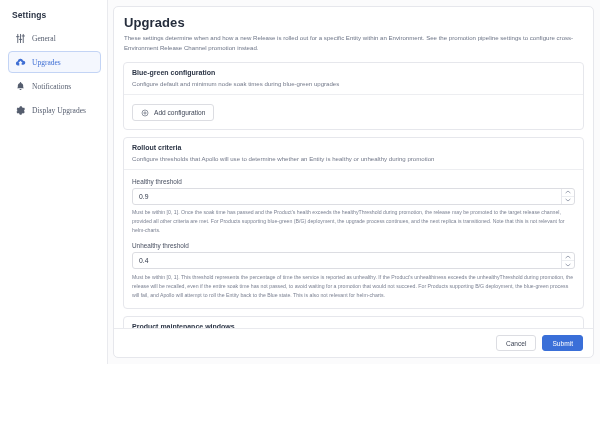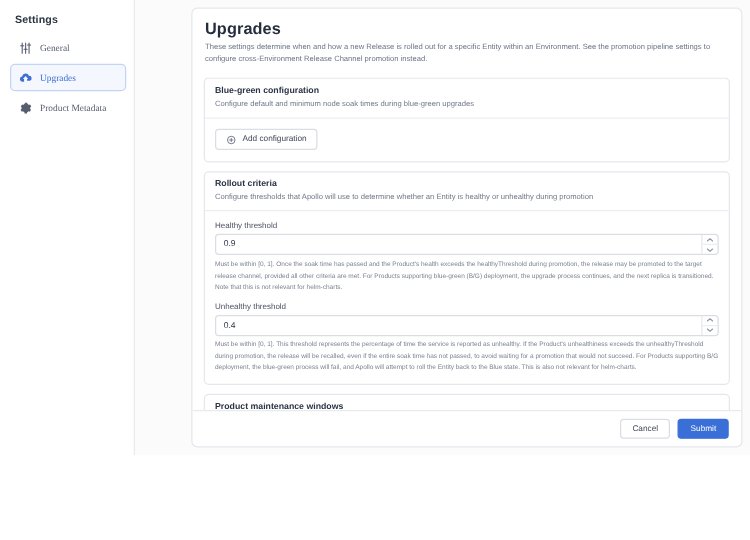--- a/index.html
+++ b/index.html
@@ -3,21 +3,21 @@
 <meta charset="utf-8">
 <style>
   * { box-sizing: border-box; margin: 0; padding: 0; }
   html, body {
     width: 600px; height: 432px;
     font-family: "Liberation Sans", sans-serif;
     background: #ffffff;
     color: #3b4354;
     overflow: hidden;
   }
-  .app { display: flex; width: 600px; height: 364px; background:#fbfbfc;gap:40px; }
+  .app { display: flex; width: 600px; height: 364px; background:#fbfbfc; }
 
   
   .sidebar {
     width: 108px; flex: 0 0 108px;
     background: #ffffff;
     padding: 8px 6px 0 8px;
     border-right: 1px solid #e9eaee;
   }
   .sidebar-title {
     font-size: 8.5px; font-weight: bold; color: #2b3445;
@@ -121,29 +121,38 @@
 
     <div class="side-item active">
       <span class="side-ico">
         <svg width="11" height="11" viewBox="0 0 16 16" fill="#3f6fd4">
           <path d="M4.2 12.2a3 3 0 0 1-.3-5.97A4.1 4.1 0 0 1 11.8 5.3a2.9 2.9 0 0 1 .5 5.8l-2.6.02V8.9h1.3L8 5.6 4.9 8.9h1.3v3.3z"></path>
         </svg>
       </span>
       <span>Upgrades</span>
     </div>
 
+    <div class="side-item">
+      <span class="side-ico">
+        <svg width="11" height="11" viewBox="0 0 16 16" fill="#555d6e">
+          <path d="M8 1.6a1 1 0 0 1 1 1v.4a3.8 3.8 0 0 1 2.9 3.7v2.3l1 1.7H3.1l1-1.7V6.7A3.8 3.8 0 0 1 7 3V2.6a1 1 0 0 1 1-1z"></path>
+          <path d="M6.5 11.6h3a1.5 1.5 0 0 1-3 0z"></path>
+        </svg>
+      </span>
+      <span>Notifications</span>
+    </div>
 
     <div class="side-item">
       <span class="side-ico">
         <svg width="11" height="11" viewBox="0 0 16 16" fill="#555d6e">
           <path d="M8 5.2a2.8 2.8 0 1 0 0 5.6 2.8 2.8 0 0 0 0-5.6zm0 4.1a1.3 1.3 0 1 1 0-2.6 1.3 1.3 0 0 1 0 2.6z"></path>
           <path d="M13.5 8c0-.4 0-.7-.1-1l1.2-.9-1.4-2.4-1.4.6a5 5 0 0 0-1.7-1L9.9 1.8H7.1L6.9 3.3a5 5 0 0 0-1.7 1l-1.4-.6-1.4 2.4.9.9c0 .3-.1.6-.1 1s0 .7.1 1l-1.2.9 1.4 2.4 1.4-.6c.5.4 1 .8 1.7 1l.2 1.5h2.8l.2-1.5a5 5 0 0 0 1.7-1l1.4.6 1.4-2.4-1.2-.9c.1-.3.1-.6.1-1z"></path>
         </svg>
       </span>
-      <span>Product Metadata</span>
+      <span>Display Upgrades</span>
     </div>
   </div>
 
   <div class="main">
     <div class="panel">
 
       <div class="panel-head">
         <div class="page-title">Upgrades</div>
         <div class="page-desc">These settings determine when and how a new Release is rolled out for a specific Entity within an Environment. See the promotion pipeline settings to configure cross-Environment Release Channel promotion instead.</div>
       </div>

